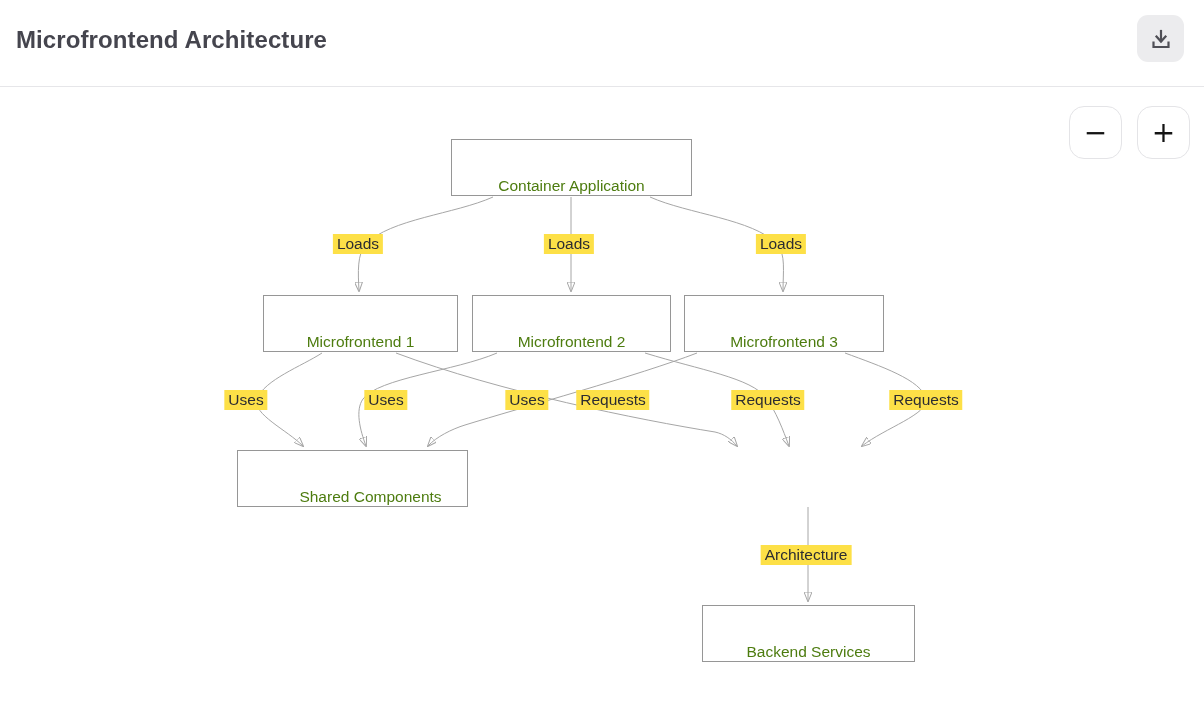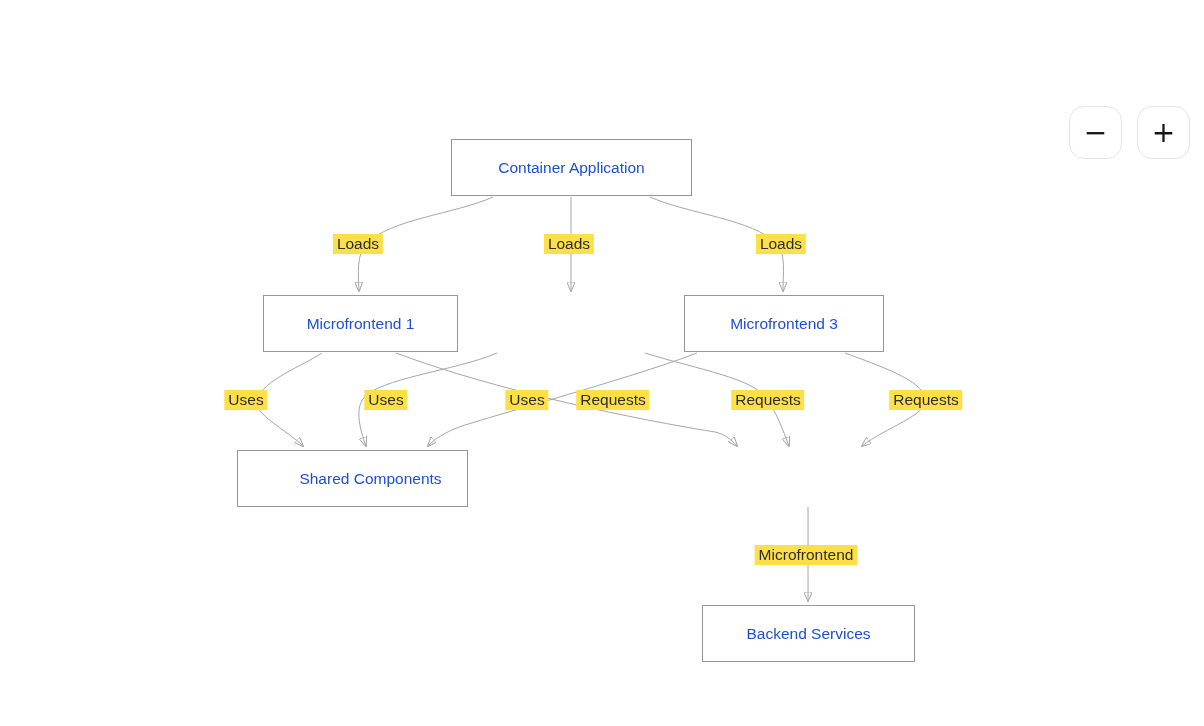--- a/index.html
+++ b/index.html
@@ -28,22 +28,22 @@
   .zoom-out { left: 0; }
   .zoom-in { left: 68px; }
   .zoom-btn span { pointer-events: none; }
 
   
   .canvas { position: absolute; inset: 0; }
   .edges-svg { position: absolute; top: 0; left: 0; width: 1204px; height: 726px; }
   .edges-svg path { fill: none; stroke: #a6a6a6; stroke-width: 1; }
 
   .node { position: absolute; background: #ffffff; border: 1px solid #969696;
-    display: flex; align-items: center; justify-content: center;
-    font-size: 15.5px; color: #1d4ed8; text-align: center; }
+    display: flex; align-items: flex-end; justify-content: center;
+    font-size: 15.5px; color: #4d7c0f; text-align: center; }
   .n0 { left: 451px; top: 139px; width: 241px; height: 57px; }
   .n1 { left: 263px; top: 295px; width: 195px; height: 57px; }
   .n2 { left: 472px; top: 295px; width: 199px; height: 57px; }
   .n3 { left: 684px; top: 295px; width: 200px; height: 57px; }
   .n4 { left: 237px; top: 450px; width: 231px; height: 57px; padding-left: 36px; }
   .n5 { left: 722px; top: 450px; width: 174px; height: 57px; }
   .n6 { left: 702px; top: 605px; width: 213px; height: 57px; }
 
   .edge-label { position: absolute; transform: translate(-50%, -50%);
     background: #fde047; padding: 1px 4px; font-size: 15.5px; color: #2c2c31;
@@ -57,20 +57,32 @@
   .l6 { left: 613px; top: 400px; }
   .l7 { left: 768px; top: 400px; }
   .l8 { left: 926px; top: 400px; }
   .l9 { left: 806px; top: 555px; }
 </style>
 </head>
 <body>
 
 <div class="app">
 
+  <div class="header">
+    <div class="page-title">Microfrontend Architecture</div>
+    <button class="download-btn">
+      <span>
+        <svg width="24" height="24" viewBox="0 0 24 24" fill="none" stroke="#4f4f56" stroke-width="2.2" stroke-linecap="square">
+          <line x1="12" y1="4" x2="12" y2="14"></line>
+          <polyline points="7.5,9.5 12,14.5 16.5,9.5" fill="none"></polyline>
+          <path d="M4.5 15.5 V20 H19.5 V15.5" fill="none"></path>
+        </svg>
+      </span>
+    </button>
+  </div>
 
   <div class="zoom-controls">
     <button class="zoom-btn zoom-out">
       <span>−</span>
     </button>
     <button class="zoom-btn zoom-in">
       <span>+</span>
     </button>
   </div>
 
@@ -93,35 +105,38 @@
       <path d="M 845,353 C 880,366 922,380 926,399 C 929,414 885,428 862,446" marker-end="url(#arrow)"></path>
       <path d="M 808,507 L 808,601" marker-end="url(#arrow)"></path>
     </svg>
 
     <div class="node n0">
       <span>Container Application</span>
     </div>
     <div class="node n1">
       <span>Microfrontend 1</span>
     </div>
+    <div class="node n2">
+      <span>Microfrontend 2</span>
+    </div>
     <div class="node n3">
       <span>Microfrontend 3</span>
     </div>
     <div class="node n4">
       <span>Shared Components</span>
     </div>
     <div class="node n6">
       <span>Backend Services</span>
     </div>
 
     <div class="edge-label l0">Loads</div>
     <div class="edge-label l1">Loads</div>
     <div class="edge-label l2">Loads</div>
     <div class="edge-label l3">Uses</div>
     <div class="edge-label l4">Uses</div>
     <div class="edge-label l5">Uses</div>
     <div class="edge-label l6">Requests</div>
     <div class="edge-label l7">Requests</div>
     <div class="edge-label l8">Requests</div>
-    <div class="edge-label l9">Microfrontend</div>
+    <div class="edge-label l9">Architecture</div>
 
   </div>
 </div>
 
 </body></html>

